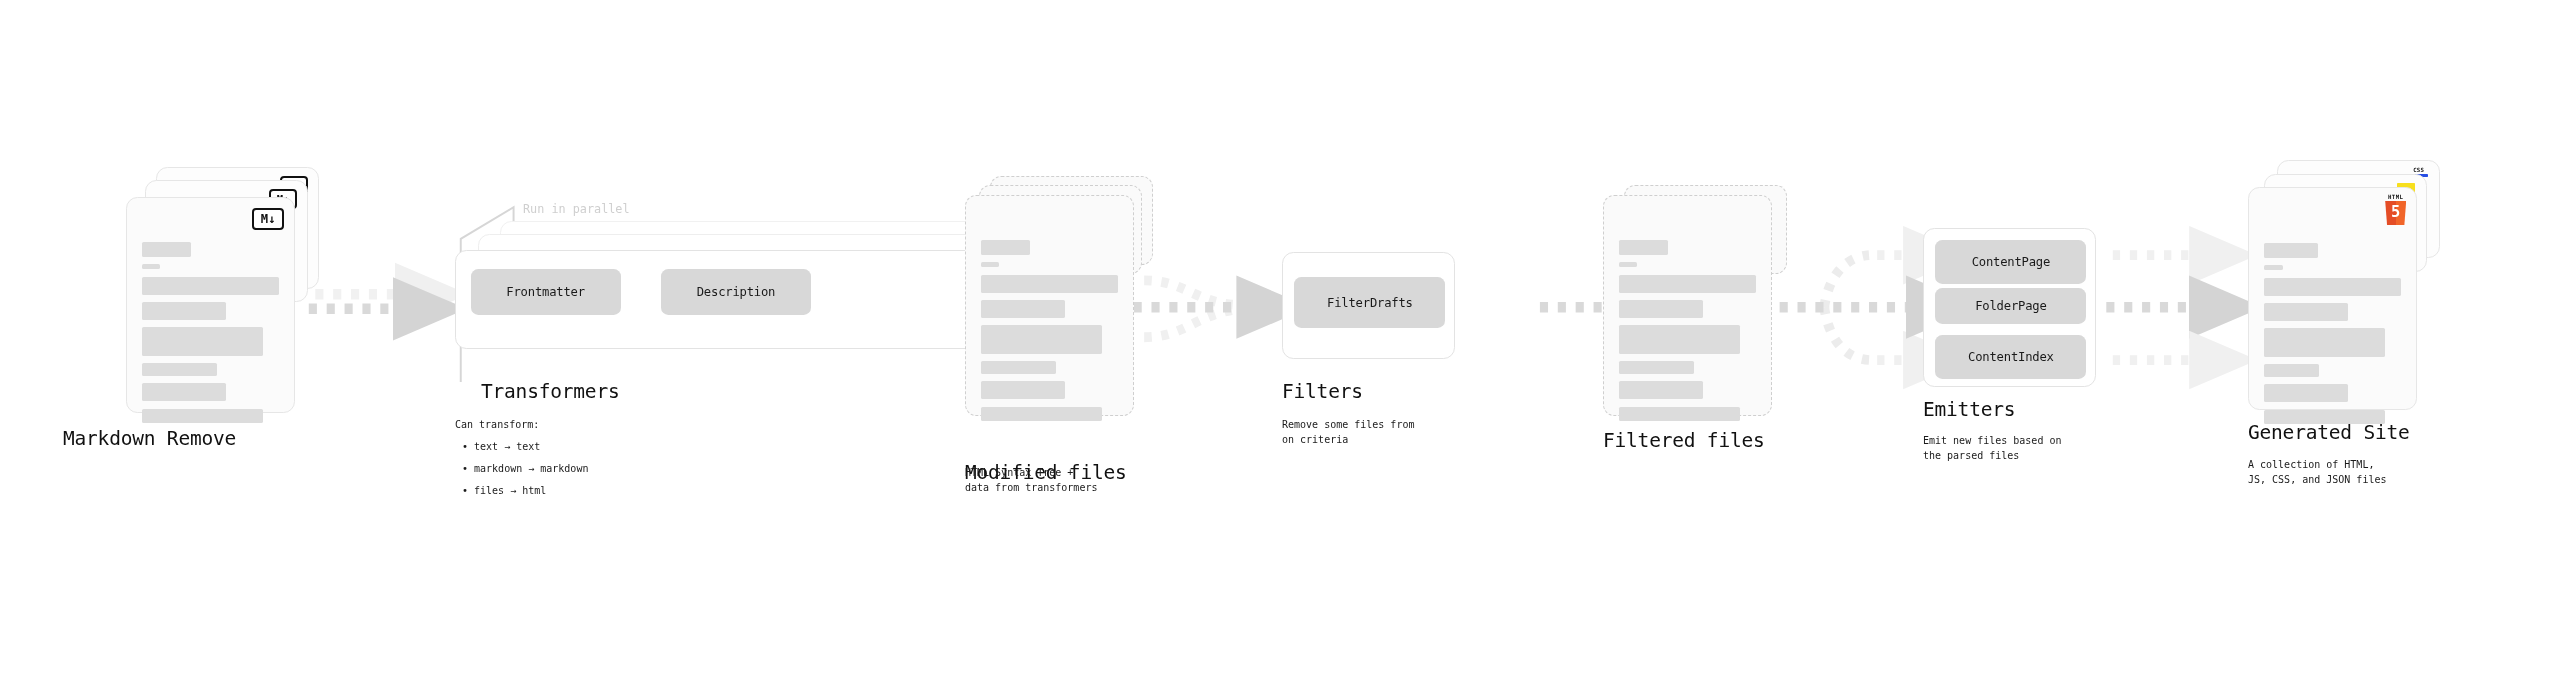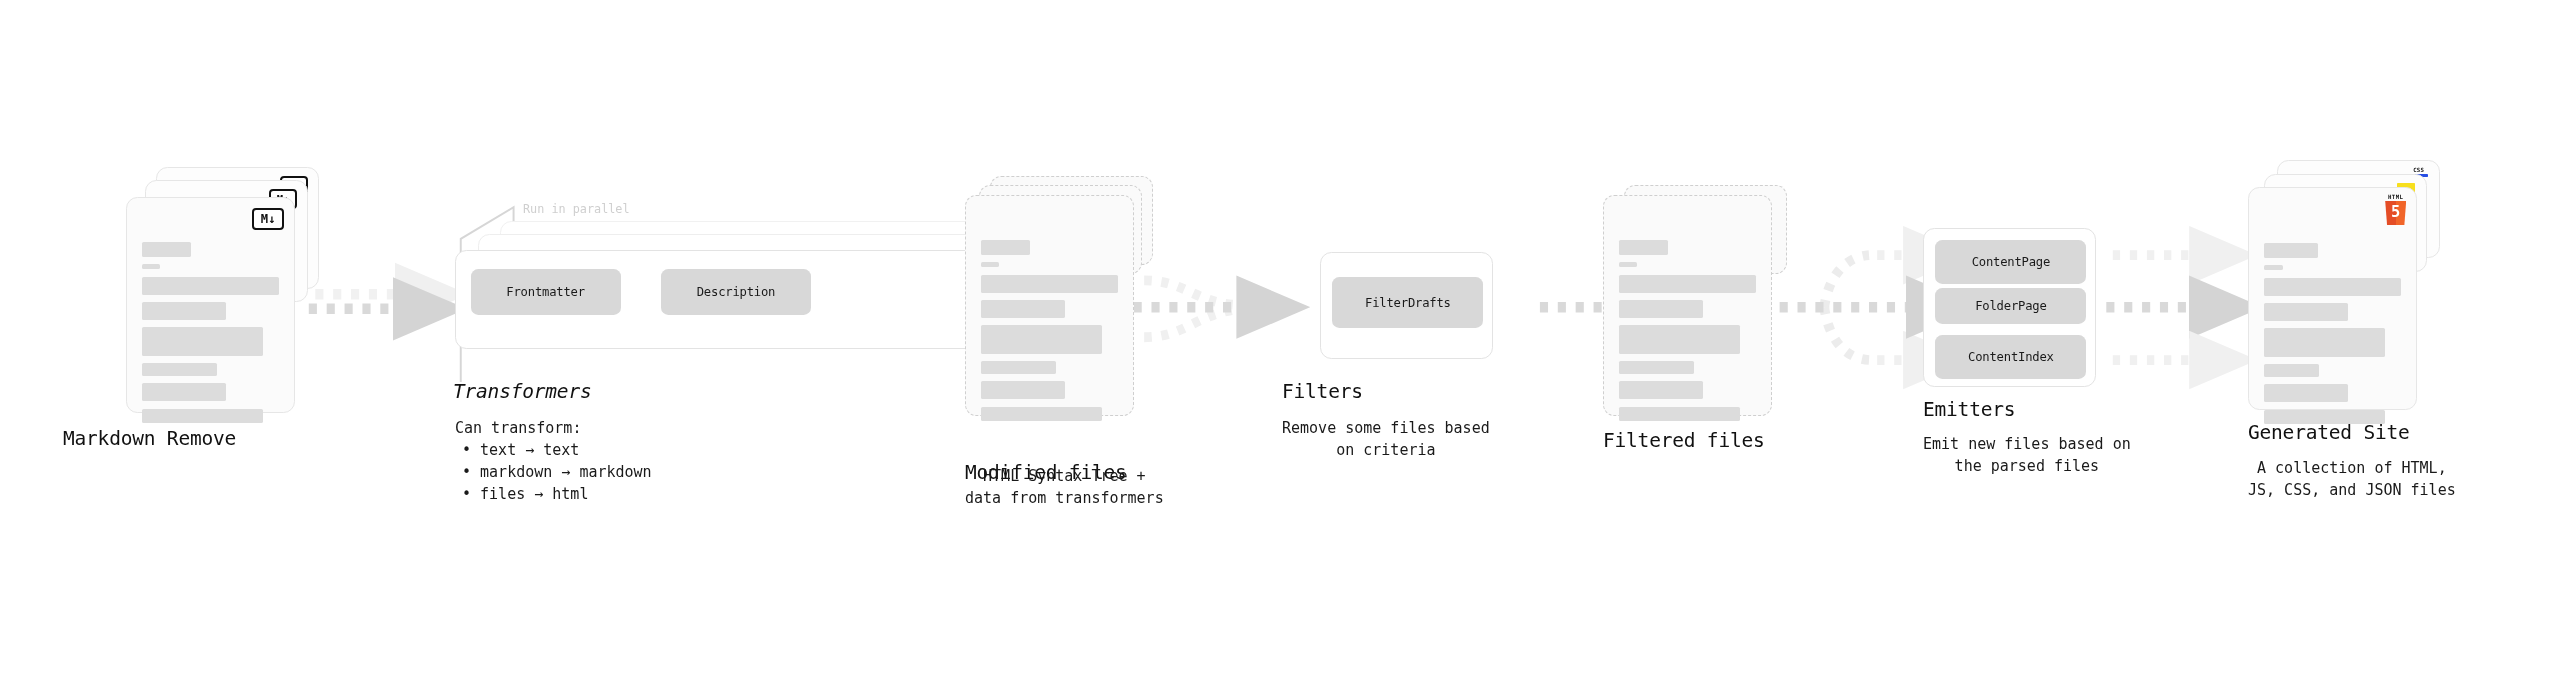--- a/index.html
+++ b/index.html
@@ -76,21 +76,21 @@
   .chip.faint{background:#ededed;color:transparent;}
   .chip.faint2{background:#e4e4e4;color:transparent;}
 
   
   .title{
     position:absolute;
     font-size:19.5px;color:#111;letter-spacing:-0.2px;white-space:nowrap;
   }
   .sub{
     position:absolute;
-    font-size:15px;color:#1a1a1a;line-height:1.45;white-space:pre;text-align:center;
+    font-size:10px;color:#1a1a1a;line-height:1.45;white-space:pre;
   }
   .note{
     position:absolute;font-size:11.8px;color:#cfcfcf;white-space:nowrap;
   }
 
   
   .arrowlayer{position:absolute;inset:0;pointer-events:none;}
 </style>
 </head>
 <body>
@@ -191,21 +191,21 @@
       <div class="chip faint2" style="left:13px;top:16.3px;width:134px;height:41px;">Frontmatter</div>
       <div class="chip faint2" style="left:159px;top:16.3px;width:134px;height:41px;">Description</div>
     </div>
     <div class="groupbox" style="left:455px;top:250px;width:618px;height:99px;">
       <div class="chip" style="left:14.6px;top:18px;width:150px;height:46px;">Frontmatter</div>
       <div class="chip" style="left:205px;top:18px;width:150px;height:46px;">Description</div>
     </div>
 
     <div class="note" style="left:523px;top:202px;">Run in parallel</div>
 
-    <div class="title" style="left:453px;top:380px;font-style:italic;">Transformers</div>
+    <div class="title" style="left:481px;top:380px;">Transformers</div>
 
     <div class="sub" style="left:455px;top:418px;">Can transform:</div>
     <div class="sub" style="left:462px;top:440px;">• text → text</div>
     <div class="sub" style="left:462px;top:462px;">• markdown → markdown</div>
     <div class="sub" style="left:462px;top:484px;">• files → html</div>
   </div>
 
   <div>
     <div class="card dashed" style="left:990px;top:176px;width:163px;height:89px;"></div>
     <div class="card dashed" style="left:979px;top:185px;width:163px;height:89px;"></div>
@@ -220,25 +220,25 @@
         <div class="line" style="width:61%;height:18px;"></div>
         <div class="line" style="width:88%;height:14.6px;"></div>
       </div>
     </div>
     <div class="title" style="left:965px;top:429px;margin-top:32px;">Modified files</div>
     <div class="sub" style="left:965px;top:466px;">HTML Syntax Tree +
 data from transformers</div>
   </div>
 
   <div>
-    <div class="groupbox" style="left:1282px;top:252px;width:173px;height:107px;margin-left:38px;">
+    <div class="groupbox" style="left:1282px;top:252px;width:173px;height:107px;">
       <div class="chip" style="left:11.4px;top:24.4px;width:151px;height:51px;">FilterDrafts</div>
     </div>
     <div class="title" style="left:1282px;top:380px;">Filters</div>
-    <div class="sub" style="left:1282px;top:418px;">Remove some files based
+    <div class="sub" style="left:1282px;top:418px;">Remove some files from
 on criteria</div>
   </div>
 
   <div>
     <div class="card dashed" style="left:1624px;top:185px;width:163px;height:89px;"></div>
     <div class="card dashed" style="left:1603px;top:195px;width:169px;height:221px;">
       <div class="lines">
         <div class="line" style="width:49px;height:14.6px;"></div>
         <div class="line" style="width:18px;height:4.9px;margin-bottom:8.1px;"></div>
         <div class="line" style="width:100%;height:18px;"></div>

